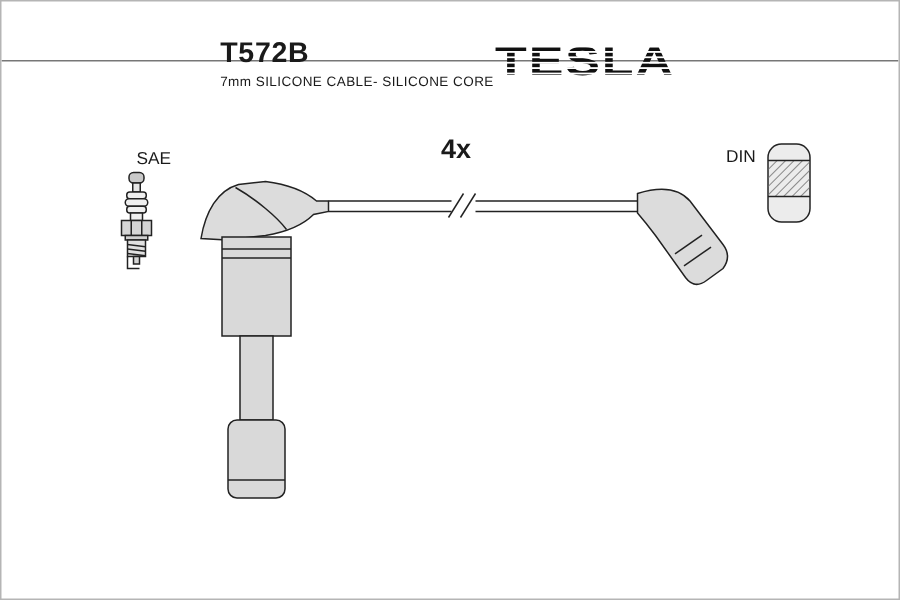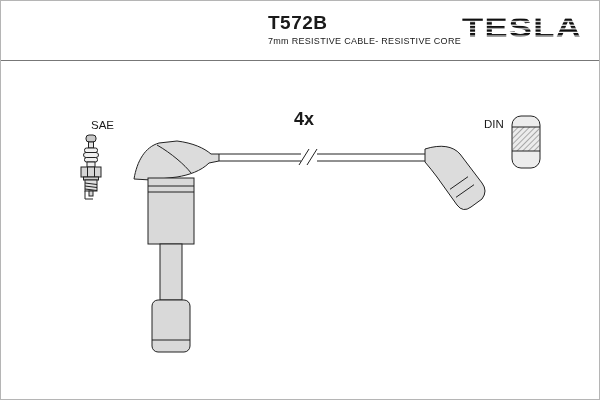--- a/index.html
+++ b/index.html
@@ -8,24 +8,24 @@
     width:600px;height:400px;
     box-sizing:border-box;
     background:#ffffff;
     border:1px solid #b5b5b5;
     font-family:"Liberation Sans", sans-serif;
     color:#1a1a1a;
     overflow:hidden;
   }
   .header{
     box-sizing:border-box;
-    height:60px;
-    padding:12px 14px 0 14px;
+    height:40px;
+    padding:25px 14px 0 14px;
     display:flex;
-    justify-content:flex-end;
+    justify-content:center;
     align-items:flex-start;
     border-bottom:1px solid #777;
   }
   .part-number{
     font-size:19px;
     font-weight:bold;
     letter-spacing:0.5px;
     line-height:20px;
   }
   .subtitle{
@@ -52,21 +52,21 @@
   .shape{stroke:#222;stroke-width:1;}
 </style>
 </head>
 <body>
 
 <div class="page">
 
   <div class="header">
     <div>
       <div class="part-number">T572B</div>
-      <div class="subtitle">7mm RESISTIVE CABLE- RESISTIVE CORE</div>
+      <div class="subtitle">7mm SILICONE CABLE- SILICONE CORE</div>
     </div>
     <svg class="logo" width="124" height="28" viewBox="0 0 124 28">
       <defs>
         <pattern id="logoStripes" width="4" height="3.6" patternUnits="userSpaceOnUse">
           <rect width="4" height="2.4" fill="#101010"></rect>
         </pattern>
       </defs>
       <text x="1" y="22" class="logo-text" fill="url(#logoStripes)" textLength="120" lengthAdjust="spacingAndGlyphs">TESLA</text>
     </svg>
   </div>

